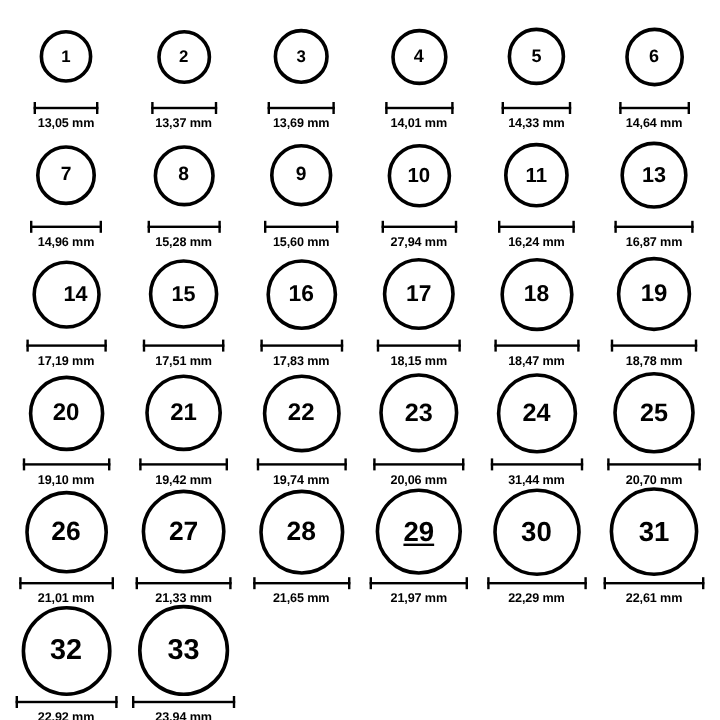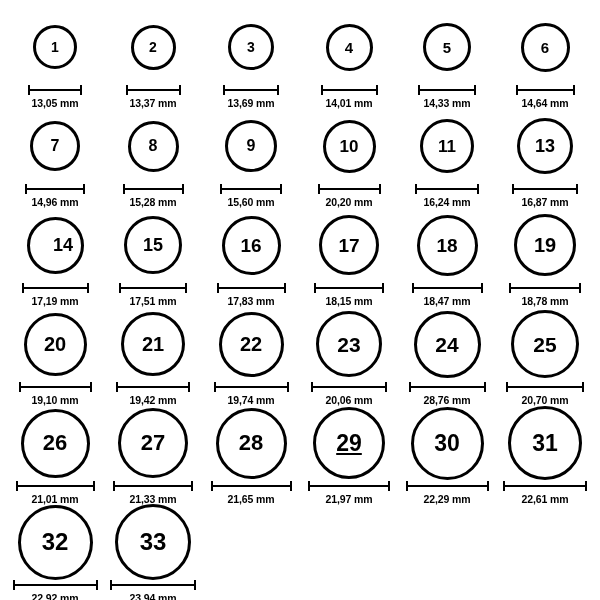--- a/index.html
+++ b/index.html
@@ -219,21 +219,21 @@
         <div class="ring-circle-wrap">
           <div class="ring-circle" style="width: 53px; height: 53px;">
             <span class="ring-number" style="font-size: 17px;">10</span>
           </div>
         </div>
         <div class="measure" style="width: 63px;">
           <div class="measure-bar"></div>
           <div class="measure-cap left"></div>
           <div class="measure-cap right"></div>
         </div>
-        <div class="ring-mm">20,20 mm</div>
+        <div class="ring-mm">27,94 mm</div>
       </div>
       <div class="ring-cell">
         <div class="ring-circle-wrap">
           <div class="ring-circle" style="width: 54px; height: 54px;">
             <span class="ring-number" style="font-size: 17px;">11</span>
           </div>
         </div>
         <div class="measure" style="width: 64px;">
           <div class="measure-bar"></div>
           <div class="measure-cap left"></div>
@@ -388,21 +388,21 @@
         <div class="ring-circle-wrap">
           <div class="ring-circle" style="width: 67px; height: 67px;">
             <span class="ring-number" style="font-size: 21px;">24</span>
           </div>
         </div>
         <div class="measure" style="width: 77px;">
           <div class="measure-bar"></div>
           <div class="measure-cap left"></div>
           <div class="measure-cap right"></div>
         </div>
-        <div class="ring-mm">28,76 mm</div>
+        <div class="ring-mm">31,44 mm</div>
       </div>
       <div class="ring-cell">
         <div class="ring-circle-wrap">
           <div class="ring-circle" style="width: 68px; height: 68px;">
             <span class="ring-number" style="font-size: 21px;">25</span>
           </div>
         </div>
         <div class="measure" style="width: 78px;">
           <div class="measure-bar"></div>
           <div class="measure-cap left"></div>

